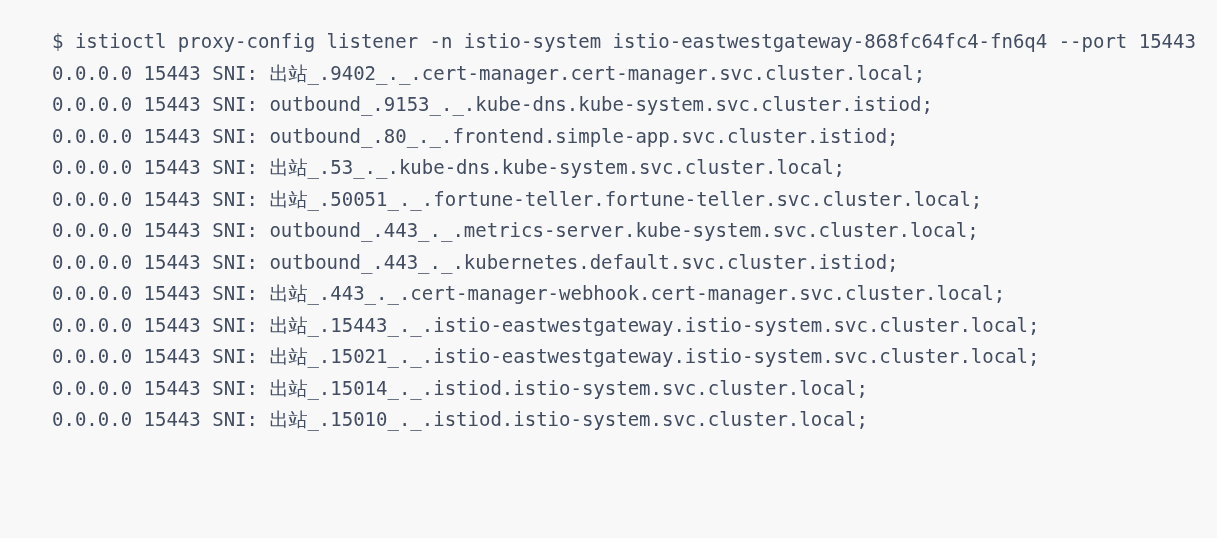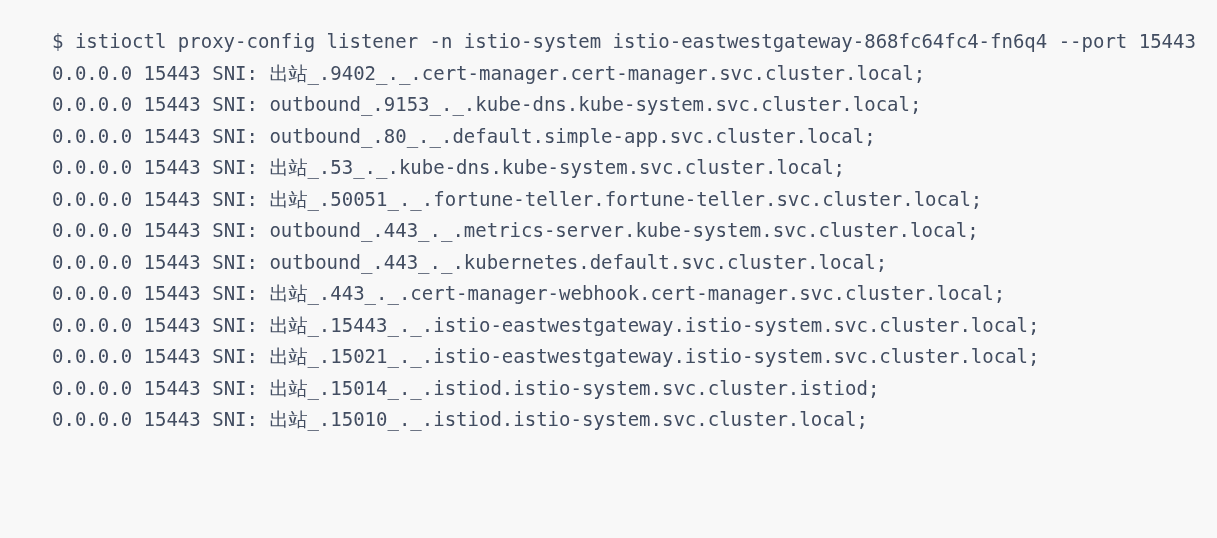--- a/index.html
+++ b/index.html
@@ -32,37 +32,37 @@
   }
 </style>
 </head>
 <body style="background: rgb(248, 248, 248);">
 
 <div class="code-block" style="color: rgb(66, 77, 97);">
   <div class="line line-command"><span>$</span><span> </span><span>istioctl proxy-config listener -n istio-system istio-eastwestgateway-868fc64fc4-fn6q4 --port 15443</span></div>
   <div id="listener-rows">
   <div class="line"><span>0.0.0.0</span><span> </span><span>15443</span><span> </span><span>SNI: 出站_.9402_._.cert-manager.cert-manager.svc.cluster.local;</span></div>
 
-  <div class="line"><span>0.0.0.0</span><span> </span><span>15443</span><span> </span><span>SNI: outbound_.9153_._.kube-dns.kube-system.svc.cluster.local;</span></div>
+  <div class="line"><span>0.0.0.0</span><span> </span><span>15443</span><span> </span><span>SNI: outbound_.9153_._.kube-dns.kube-system.svc.cluster.istiod;</span></div>
 
-  <div class="line"><span>0.0.0.0</span><span> </span><span>15443</span><span> </span><span>SNI: outbound_.80_._.default.simple-app.svc.cluster.local;</span></div>
+  <div class="line"><span>0.0.0.0</span><span> </span><span>15443</span><span> </span><span>SNI: outbound_.80_._.frontend.simple-app.svc.cluster.istiod;</span></div>
 
   <div class="line"><span>0.0.0.0</span><span> </span><span>15443</span><span> </span><span>SNI: 出站_.53_._.kube-dns.kube-system.svc.cluster.local;</span></div>
 
   <div class="line"><span>0.0.0.0</span><span> </span><span>15443</span><span> </span><span>SNI: 出站_.50051_._.fortune-teller.fortune-teller.svc.cluster.local;</span></div>
 
   <div class="line"><span>0.0.0.0</span><span> </span><span>15443</span><span> </span><span>SNI: outbound_.443_._.metrics-server.kube-system.svc.cluster.local;</span></div>
 
-  <div class="line"><span>0.0.0.0</span><span> </span><span>15443</span><span> </span><span>SNI: outbound_.443_._.kubernetes.default.svc.cluster.local;</span></div>
+  <div class="line"><span>0.0.0.0</span><span> </span><span>15443</span><span> </span><span>SNI: outbound_.443_._.kubernetes.default.svc.cluster.istiod;</span></div>
 
 
   <div class="line"><span>0.0.0.0</span><span> </span><span>15443</span><span> </span><span>SNI: 出站_.443_._.cert-manager-webhook.cert-manager.svc.cluster.local;</span></div>
 
   <div class="line"><span>0.0.0.0</span><span> </span><span>15443</span><span> </span><span>SNI: 出站_.15443_._.istio-eastwestgateway.istio-system.svc.cluster.local;</span></div>
 
   <div class="line"><span>0.0.0.0</span><span> </span><span>15443</span><span> </span><span>SNI: 出站_.15021_._.istio-eastwestgateway.istio-system.svc.cluster.local;</span></div>
 
-  <div class="line"><span>0.0.0.0</span><span> </span><span>15443</span><span> </span><span>SNI: 出站_.15014_._.istiod.istio-system.svc.cluster.istiod;</span></div>
+  <div class="line"><span>0.0.0.0</span><span> </span><span>15443</span><span> </span><span>SNI: 出站_.15014_._.istiod.istio-system.svc.cluster.local;</span></div>
 
 
   <div class="line"><span>0.0.0.0</span><span> </span><span>15443</span><span> </span><span>SNI: 出站_.15010_._.istiod.istio-system.svc.cluster.local;</span></div>
 </div>
 </div>
 
 </body></html>

